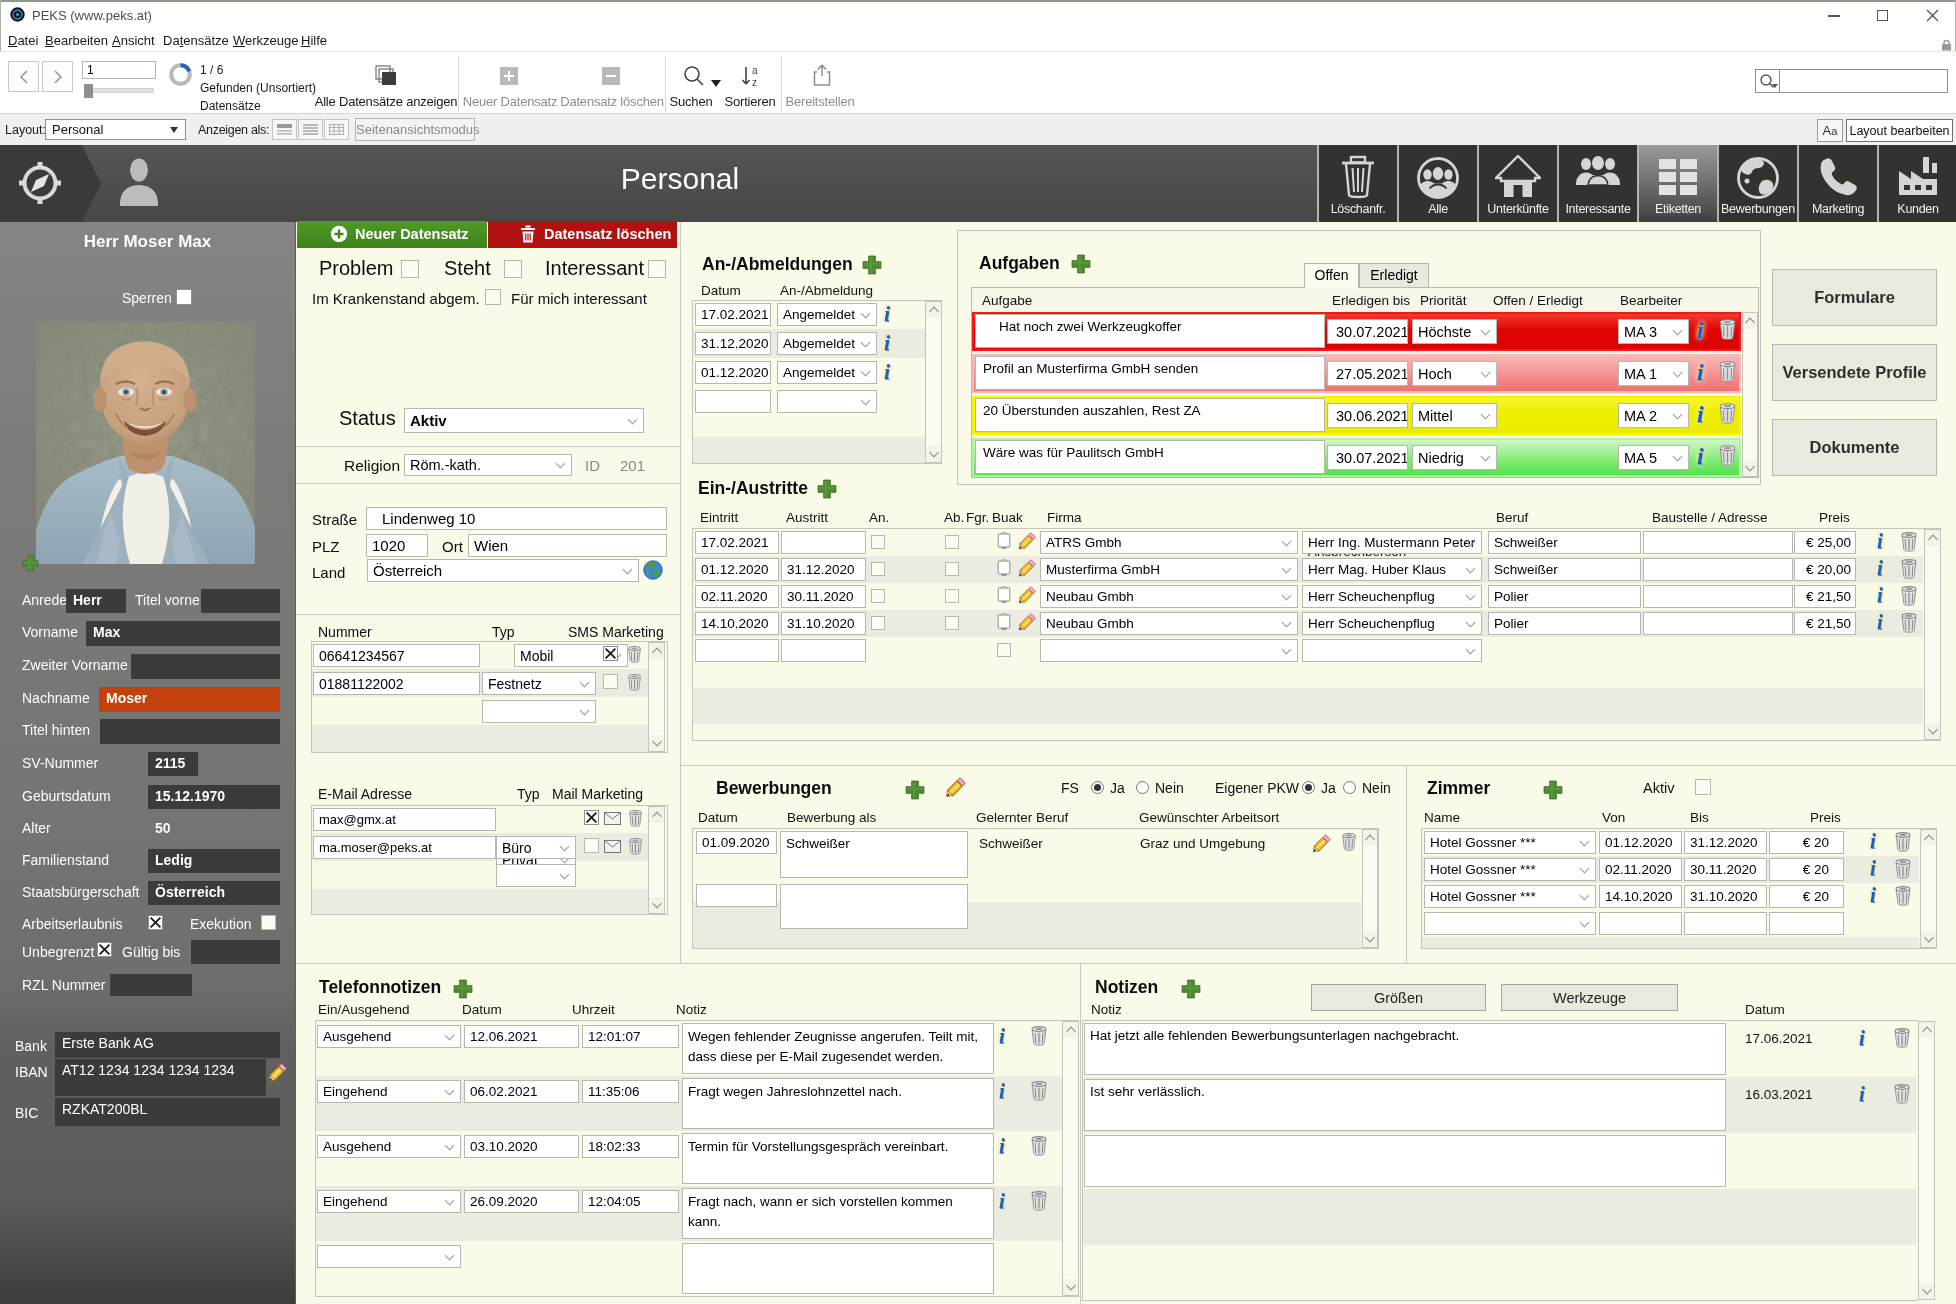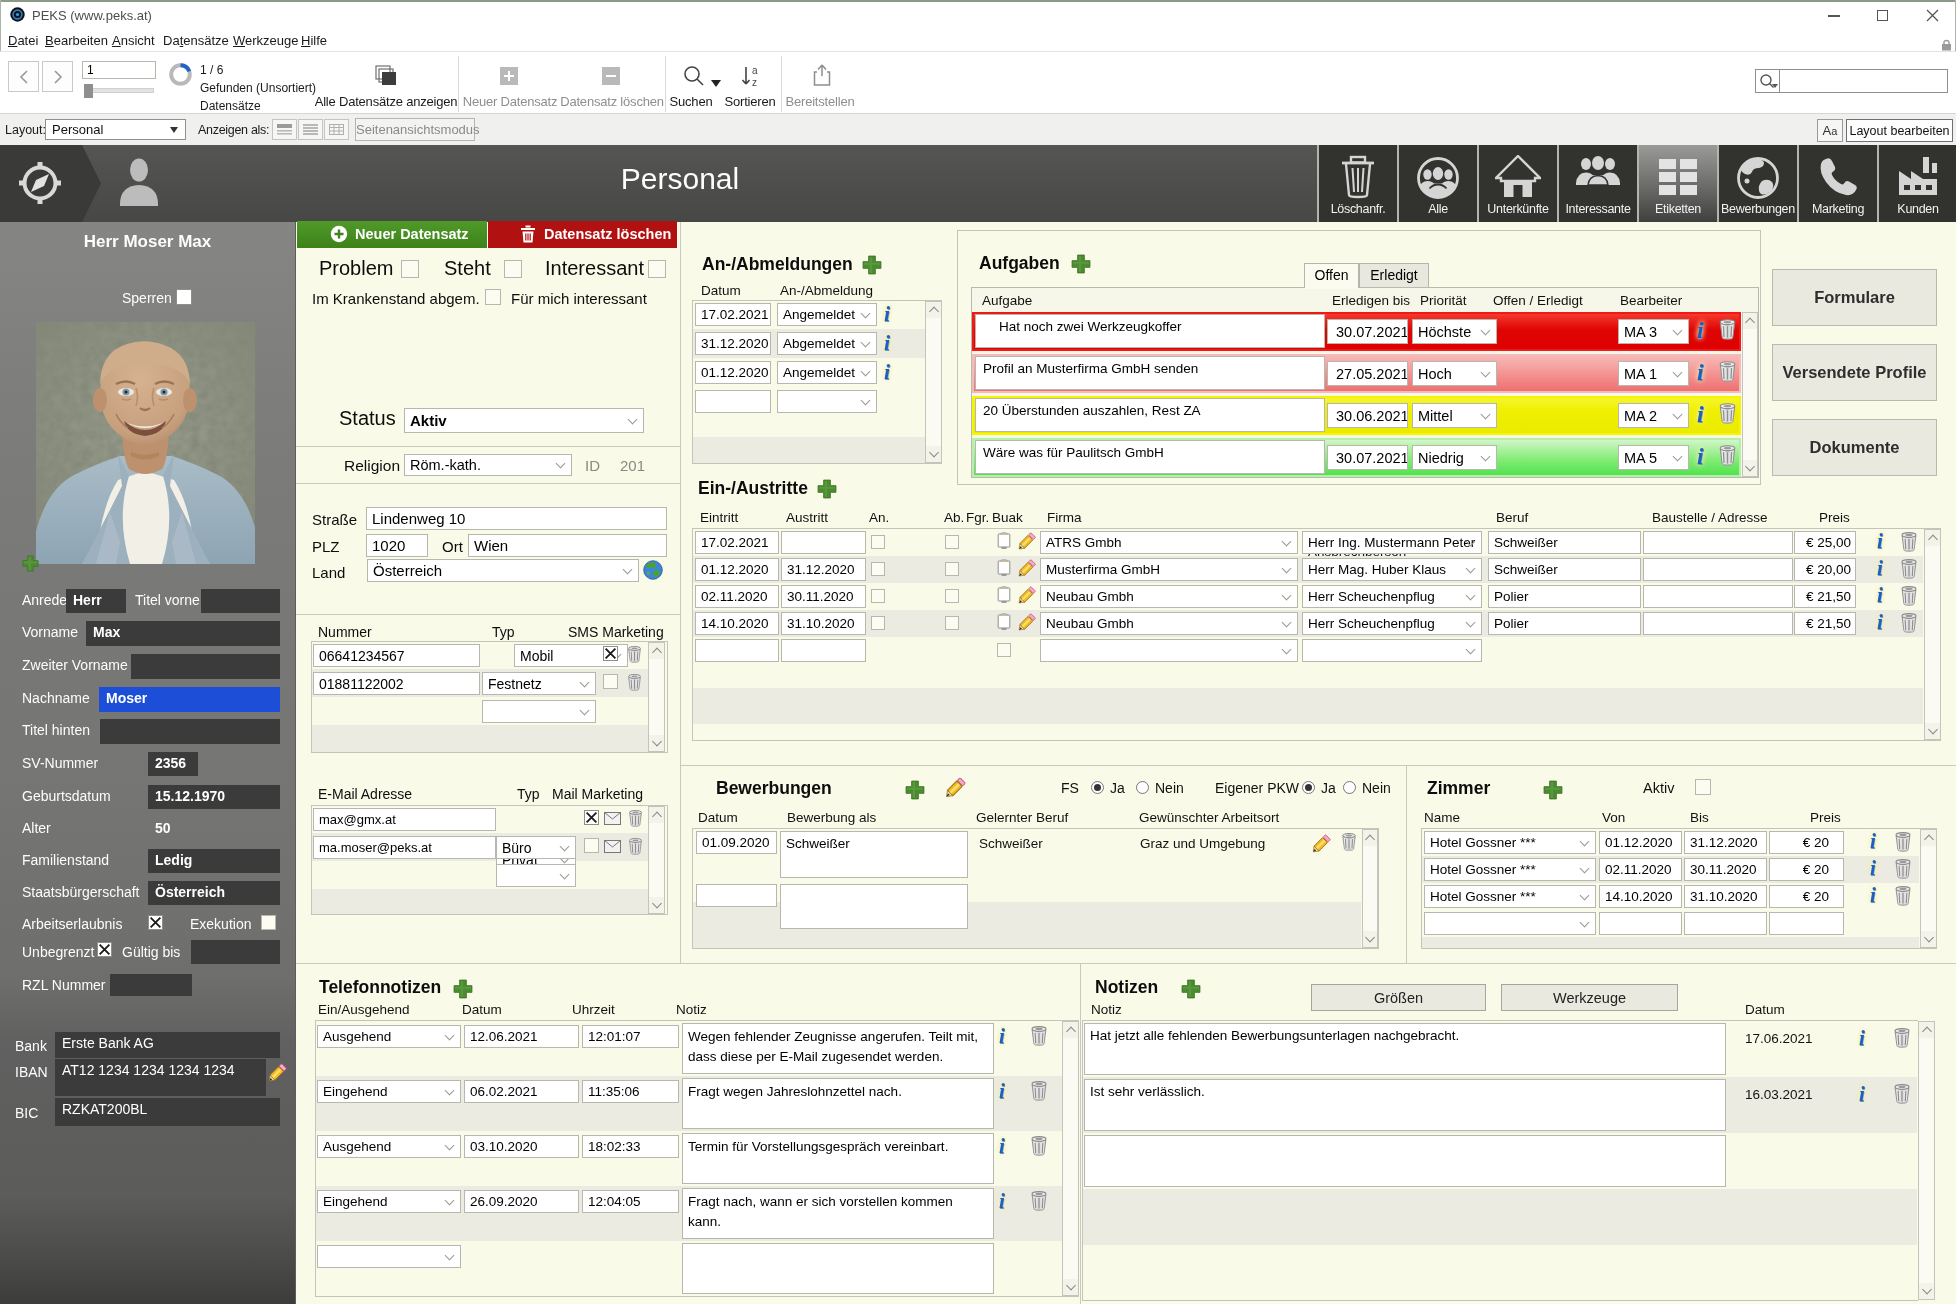--- a/index.html
+++ b/index.html
@@ -328,25 +328,25 @@
   </svg>
 <div class="lb" style="left:22px;top:592px;font-size:14px;color:#fdfdfd;">Anrede</div>
 <div class="ab" style="left:66px;top:589px;width:60px;height:24px;background:#3b3b3b;color:#fff;font-size:14px;font-weight:bold;padding:3px 0 0 7px;white-space:nowrap;overflow:hidden;">Herr</div>
 <div class="lb" style="left:135px;top:592px;font-size:14px;color:#fdfdfd;">Titel vorne</div>
 <div class="ab" style="left:201px;top:589px;width:79px;height:24px;background:#3b3b3b;color:#fff;font-size:14px;font-weight:bold;padding:3px 0 0 7px;white-space:nowrap;overflow:hidden;"></div>
 <div class="lb" style="left:22px;top:624px;font-size:14px;color:#fdfdfd;">Vorname</div>
 <div class="ab" style="left:86px;top:621px;width:194px;height:25px;background:#3b3b3b;color:#fff;font-size:14px;font-weight:bold;padding:3px 0 0 7px;white-space:nowrap;overflow:hidden;">Max</div>
 <div class="lb" style="left:22px;top:657px;font-size:14px;color:#fdfdfd;">Zweiter Vorname</div>
 <div class="ab" style="left:131px;top:654px;width:149px;height:25px;background:#3b3b3b;color:#fff;font-size:14px;padding:3px 0 0 7px;white-space:nowrap;overflow:hidden;"></div>
 <div class="lb" style="left:22px;top:690px;font-size:14px;color:#fdfdfd;">Nachname</div>
-<div class="ab" style="left:99px;top:687px;width:181px;height:25px;background:#1d4ed8;color:#fff;font-size:14px;font-weight:bold;padding:3px 0 0 7px;white-space:nowrap;overflow:hidden;">Moser</div>
+<div class="ab" style="left:99px;top:687px;width:181px;height:25px;background:#c2410c;color:#fff;font-size:14px;font-weight:bold;padding:3px 0 0 7px;white-space:nowrap;overflow:hidden;">Moser</div>
 <div class="lb" style="left:22px;top:722px;font-size:14px;color:#fdfdfd;">Titel hinten</div>
 <div class="ab" style="left:100px;top:719px;width:180px;height:25px;background:#3b3b3b;color:#fff;font-size:14px;padding:3px 0 0 7px;white-space:nowrap;overflow:hidden;"></div>
 <div class="lb" style="left:22px;top:755px;font-size:14px;color:#fdfdfd;">SV-Nummer</div>
-<div class="ab" style="left:148px;top:752px;width:50px;height:24px;background:#3b3b3b;color:#fff;font-size:14px;font-weight:bold;padding:3px 0 0 7px;white-space:nowrap;overflow:hidden;">2356</div>
+<div class="ab" style="left:148px;top:752px;width:50px;height:24px;background:#3b3b3b;color:#fff;font-size:14px;font-weight:bold;padding:3px 0 0 7px;white-space:nowrap;overflow:hidden;">2115</div>
 <div class="lb" style="left:22px;top:788px;font-size:14px;color:#fdfdfd;">Geburtsdatum</div>
 <div class="ab" style="left:148px;top:785px;width:132px;height:24px;background:#3b3b3b;color:#fff;font-size:14px;font-weight:bold;padding:3px 0 0 7px;white-space:nowrap;overflow:hidden;">15.12.1970</div>
 <div class="lb" style="left:22px;top:820px;font-size:14px;color:#fdfdfd;">Alter</div>
 <div class="lb" style="left:155px;top:820px;font-size:14px;color:#fdfdfd;font-weight:bold;">50</div>
 <div class="lb" style="left:22px;top:852px;font-size:14px;color:#fdfdfd;">Familienstand</div>
 <div class="ab" style="left:148px;top:849px;width:132px;height:24px;background:#3b3b3b;color:#fff;font-size:14px;font-weight:bold;padding:3px 0 0 7px;white-space:nowrap;overflow:hidden;">Ledig</div>
 <div class="lb" style="left:22px;top:884px;font-size:14px;color:#fdfdfd;">Staatsbürgerschaft</div>
 <div class="ab" style="left:148px;top:881px;width:132px;height:24px;background:#3b3b3b;color:#fff;font-size:14px;font-weight:bold;padding:3px 0 0 7px;white-space:nowrap;overflow:hidden;">Österreich</div>
 <div class="lb" style="left:22px;top:916px;font-size:14px;color:#fdfdfd;">Arbeitserlaubnis</div>
 <div class="cb" style="left:148px;top:915px;width:15px;height:15px;background:#fff;border:1px solid #8f8f87;">
@@ -411,21 +411,21 @@
 <div class="lb" style="left:511px;top:290px;font-size:15px;color:#0d0d0d;">Für mich interessant</div>
 <div class="lb" style="left:339px;top:407px;font-size:20px;color:#0d0d0d;">Status</div>
 <div class="fl se" style="left:404px;top:408px;width:240px;height:25px;font-size:15px;padding-left:5px;font-weight:bold;">Aktiv</div>
 <div class="ab" style="left:296px;top:446px;width:384px;height:1px;background:#c9c9bf"></div>
 <div class="lb" style="left:344px;top:457px;font-size:15.5px;color:#0d0d0d;">Religion</div>
 <div class="fl se" style="left:404px;top:454px;width:168px;height:22px;font-size:14.5px;padding-left:5px;">Röm.-kath.</div>
 <div class="lb" style="left:585px;top:457px;font-size:15px;color:#8a8a82;">ID</div>
 <div class="lb" style="left:620px;top:457px;font-size:15px;color:#8a8a82;">201</div>
 <div class="ab" style="left:296px;top:483px;width:384px;height:1px;background:#c9c9bf"></div>
 <div class="lb" style="left:312px;top:511px;font-size:15px;color:#0d0d0d;">Straße</div>
-<div class="fl" style="left:366px;top:507px;width:301px;height:23px;font-size:15px;padding-left:5px;padding-right:4px;color:#000;">Lindenweg 10</div>
+<div class="fl" style="left:366px;top:507px;width:301px;height:23px;font-size:15px;padding-left:15px;padding-right:4px;color:#000;">Lindenweg 10</div>
 <div class="lb" style="left:312px;top:538px;font-size:15px;color:#0d0d0d;">PLZ</div>
 <div class="fl" style="left:366px;top:534px;width:62px;height:23px;font-size:15px;padding-left:5px;padding-right:4px;color:#000;">1020</div>
 <div class="lb" style="left:442px;top:538px;font-size:15px;color:#0d0d0d;">Ort</div>
 <div class="fl" style="left:468px;top:534px;width:199px;height:23px;font-size:15px;padding-left:5px;padding-right:4px;color:#000;">Wien</div>
 <div class="lb" style="left:312px;top:564px;font-size:15px;color:#0d0d0d;">Land</div>
 <div class="fl se" style="left:367px;top:559px;width:272px;height:23px;font-size:15px;padding-left:5px;">Österreich</div>
 <svg class="ab" style="left:643px;top:560px" width="20" height="20" viewBox="0 0 20 20">
 <circle cx="10" cy="10" r="9.3" fill="#3d85d8"></circle>
 <path d="M3 6 Q6 2 10 2.5 Q14 3 13 6 Q11 9 8 8 Q4 8 3 6Z" fill="#4aa32e"></path>
 <path d="M11 11 Q15 9 17 12 Q16 16 12 17 Q9 15 11 11Z" fill="#4aa32e"></path>

